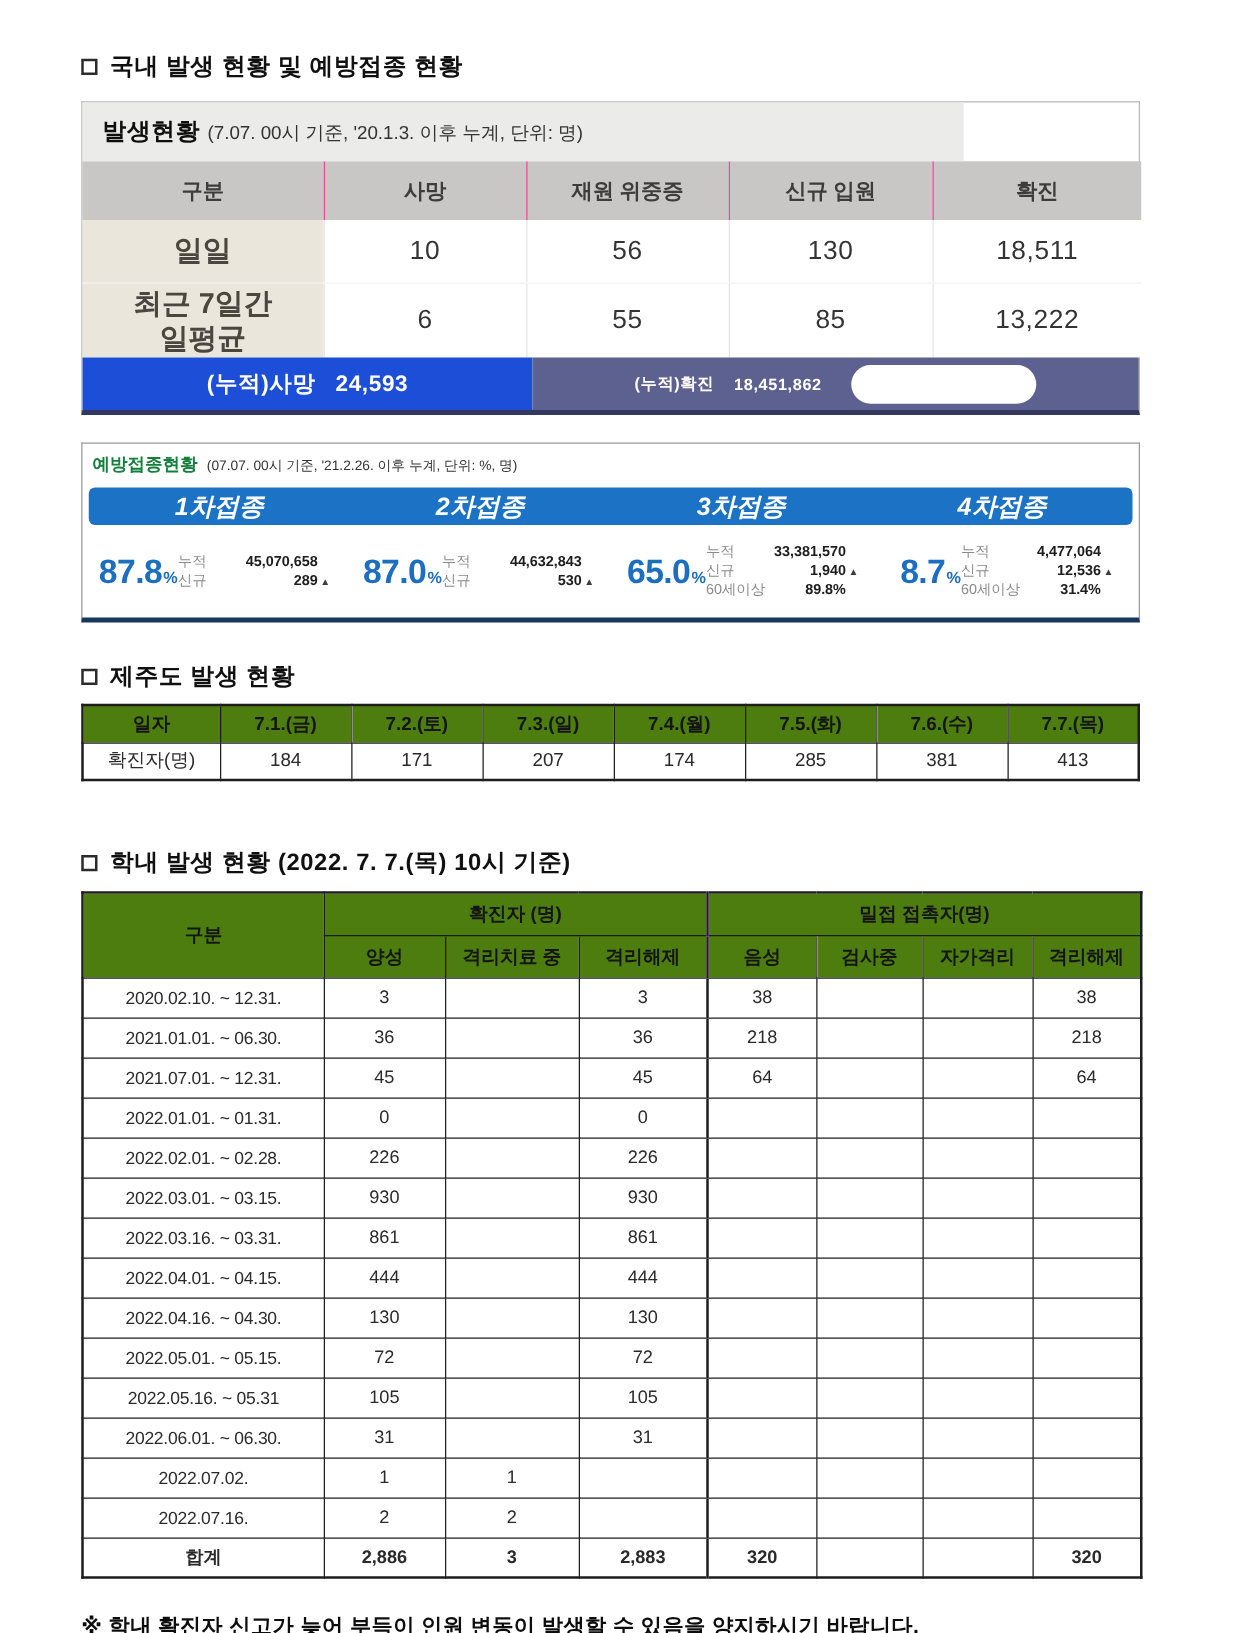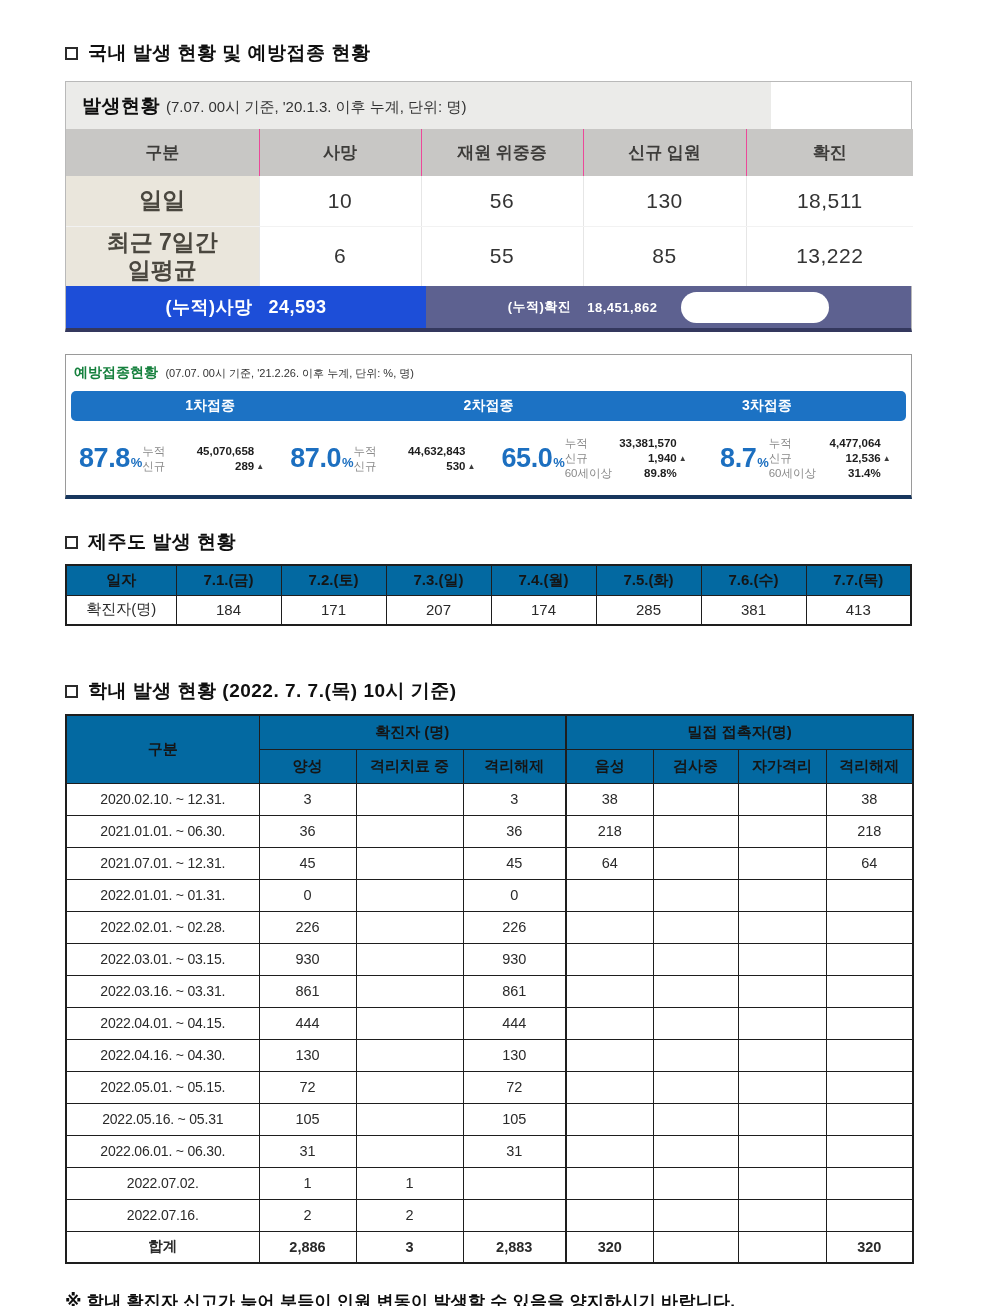--- a/index.html
+++ b/index.html
@@ -36,36 +36,36 @@
   .cum-death { width:360px; background:#1d4ed8; color:#fff; display:flex; align-items:center; justify-content:center; gap:16px; font-size:18px; font-weight:700; letter-spacing:.5px; }
   .cum-conf  { flex:1; background:#5d6190; color:#fff; display:flex; align-items:center; justify-content:center; gap:16px; font-size:13px; font-weight:700; letter-spacing:.5px; }
   .pill { width:148px; height:31px; border-radius:16px; background:#fff; margin-left:8px; flex:none; }
 
   
   .vacc { margin-top:22px; border:1px solid #9a9a9a; border-bottom:4px solid #17365d; padding-bottom:14px; }
   .vacc-head { padding:8px 8px 6px; }
   .vacc-head b { font-size:14px; color:#15803d; }
   .vacc-head .note { font-size:11px; color:#333; margin-left:3px; }
   .vacc-bar { display:flex; height:30px; background:#1c72c4; border-radius:5px; margin:3px 5px 0; }
-  .vacc-bar .seg { flex:1; display:flex; align-items:center; justify-content:center; color:#fff; font-size:14px; font-weight:700; }
+  .vacc-bar .seg { flex:1; display:flex; align-items:center; justify-content:center; color:#fff; font-size:20px; font-weight:700;font-style:italic; }
   .vacc-stats { display:flex; margin-top:15px; }
   .dose { flex:1; display:flex; align-items:center; justify-content:center; }
   .pct { display:flex; align-items:baseline; }
   .pct-num { font-size:27px; font-weight:800; color:#1c6fc0; letter-spacing:-.5px; }
   .pct-unit { font-size:13px; font-weight:700; color:#1c6fc0; margin-left:1px; }
   .stats { display:flex; flex-direction:column; }
   .stat { display:flex; align-items:center; font-size:11.5px; line-height:15px; }
   .stat .k { color:#8a8a8a; width:50px; text-align:left; flex:none; }
   .stat .v { color:#1d1d1d; font-weight:700; min-width:62px; text-align:right; }
   .arrow { font-size:8px; color:#3c3c3c; margin-left:2px; }
 
   
   table.grid { width:100%; border-collapse:collapse; table-layout:fixed; border:2px solid #1e1e1e; }
   .grid th, .grid td { border:1px solid #1e1e1e; text-align:center; padding:0 2px; overflow:hidden; }
-  .grid th { background:#0369a1; font-weight:700; color:#151515;margin-left:38px; }
+  .grid th { background:#4d7c0f; font-weight:700; color:#151515;margin-left:38px; }
   .grid td { background:#fff; color:#2a2a2a; }
   .jeju th { height:30px; font-size:15px; }
   .jeju td { height:30px; font-size:15px; }
   .school th { height:34px; font-size:15px; }
   .school td { height:32px; font-size:14.5px; }
   .school td.period { font-size:14px; letter-spacing:-.2px; }
   .school .grp { border-left:2px solid #1e1e1e; }
   .school tr.total td { font-weight:700; }
 
   .foot-note { margin-top:26px; font-size:17px; font-weight:700; color:#0d0d0d; letter-spacing:.3px; }
@@ -139,20 +139,21 @@
 
   <div class="vacc">
     <div class="vacc-head">
       <b>예방접종현황</b>
       <span class="note">(07.07. 00시 기준, '21.2.26. 이후 누계, 단위: %, 명)</span>
     </div>
     <div class="vacc-bar">
       <div class="seg">1차접종</div>
       <div class="seg">2차접종</div>
       <div class="seg">3차접종</div>
+      <div class="seg">4차접종</div>
     </div>
     <div class="vacc-stats">
       <div class="dose">
         <div class="pct">
           <span class="pct-num">87.8</span>
           <span class="pct-unit">%</span>
         </div>
         <div class="stats">
           <div class="stat">
               <span class="k">누적</span>

